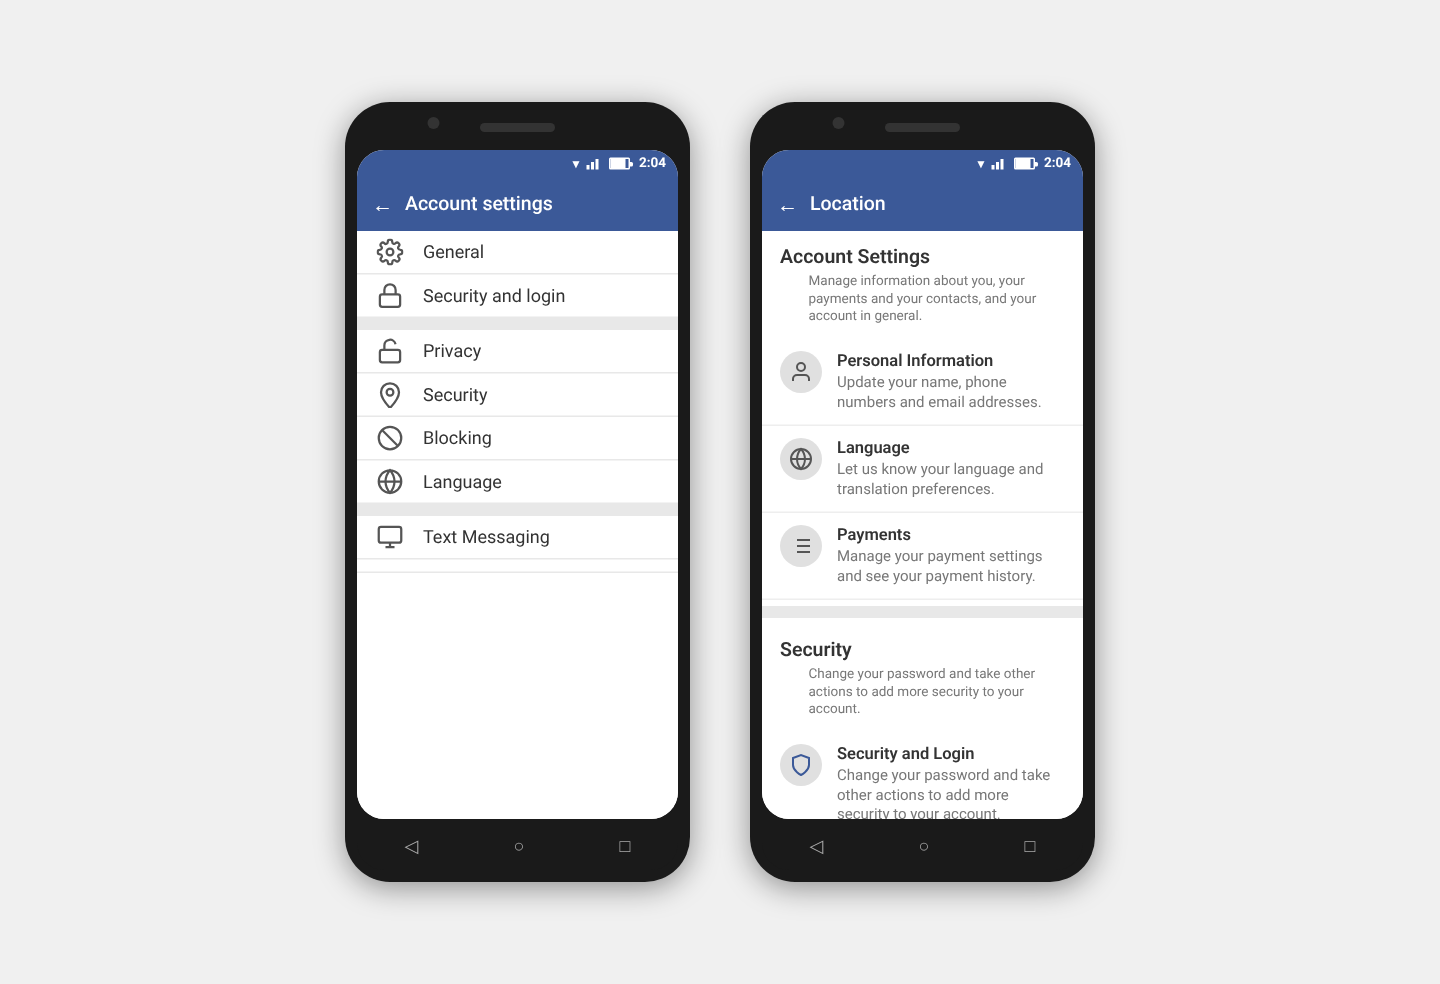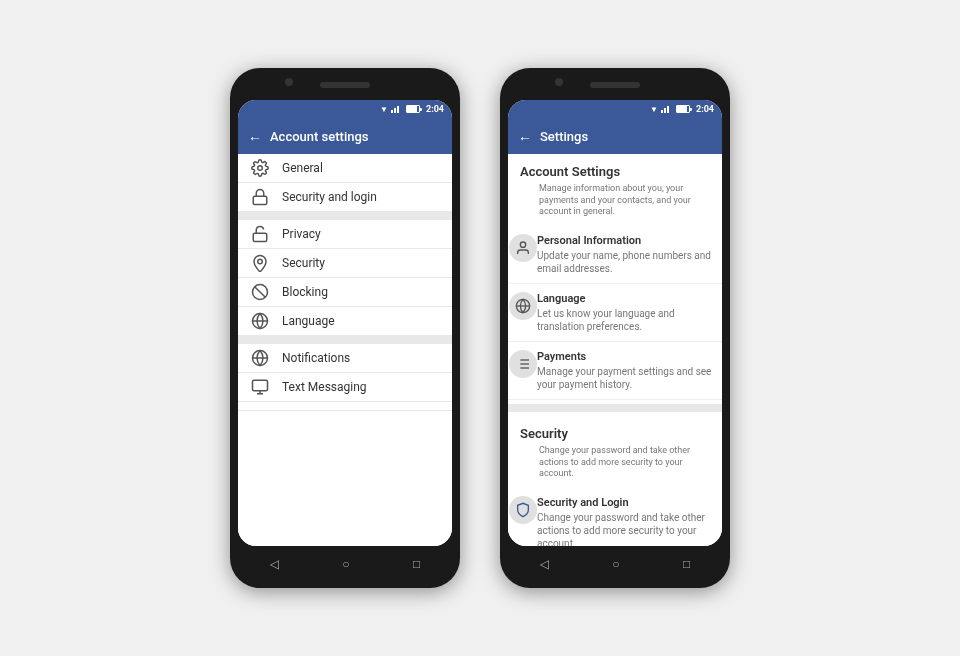--- a/index.html
+++ b/index.html
@@ -210,21 +210,22 @@
     .section-subtext {
       padding: 0 12px 8px;
       font-size: 9px;
       color: #777;
       line-height: 1.3;
       margin-left: 19px;
     }
     .detail-item {
       display: flex;
       align-items: flex-start;
-      padding: 8px 1px;
+      padding: 8px 12px;
+      gap: 10px;
       border-bottom: 1px solid #eee;
       cursor: pointer;
     }
     .detail-icon {
       width: 28px;
       height: 28px;
       background: #e0e0e0;
       border-radius: 50%;
       display: flex;
       align-items: center;
@@ -343,30 +344,20 @@
             <circle cx="12" cy="12" r="10"></circle>
             <line x1="2" y1="12" x2="22" y2="12"></line>
             <path d="M12 2a15.3 15.3 0 0 1 4 10 15.3 15.3 0 0 1-4 10 15.3 15.3 0 0 1-4-10 15.3 15.3 0 0 1 4-10z"></path>
           </svg>
         </div>
         <span class="menu-item-label">Language</span>
       </div>
 
       <div class="section-divider"></div>
 
-      <div class="menu-item">
-        <div class="menu-item-icon">
-          <svg viewBox="0 0 24 24" fill="none" stroke="currentColor" stroke-width="2">
-            <circle cx="12" cy="12" r="10"></circle>
-            <line x1="2" y1="12" x2="22" y2="12"></line>
-            <path d="M12 2a15.3 15.3 0 0 1 4 10 15.3 15.3 0 0 1-4 10 15.3 15.3 0 0 1-4-10 15.3 15.3 0 0 1 4-10z"></path>
-          </svg>
-        </div>
-        <span class="menu-item-label">Notifications</span>
-      </div>
 
       <div class="menu-item">
         <div class="menu-item-icon">
           <svg viewBox="0 0 24 24" fill="none" stroke="currentColor" stroke-width="2">
             <rect x="2" y="3" width="20" height="14" rx="2"></rect>
             <line x1="8" y1="21" x2="16" y2="21"></line>
             <line x1="12" y1="17" x2="12" y2="21"></line>
           </svg>
         </div>
         <span class="menu-item-label">Text Messaging</span>
@@ -399,21 +390,21 @@
         </div>
         <div class="battery-icon">
           <div class="battery-fill"></div>
         </div>
         <span class="time-text">2:04</span>
       </div>
     </div>
 
     <div class="header-bar">
       <span class="back-arrow">←</span>
-      <span class="header-title">Settings</span>
+      <span class="header-title">Location</span>
     </div>
 
     <div class="detail-content">
 
       <div>
         <div class="section-heading">Account Settings</div>
         <div class="section-subtext">Manage information about you, your payments and your contacts, and your account in general.</div>
 
         <div class="detail-item">
           <div class="detail-icon">

